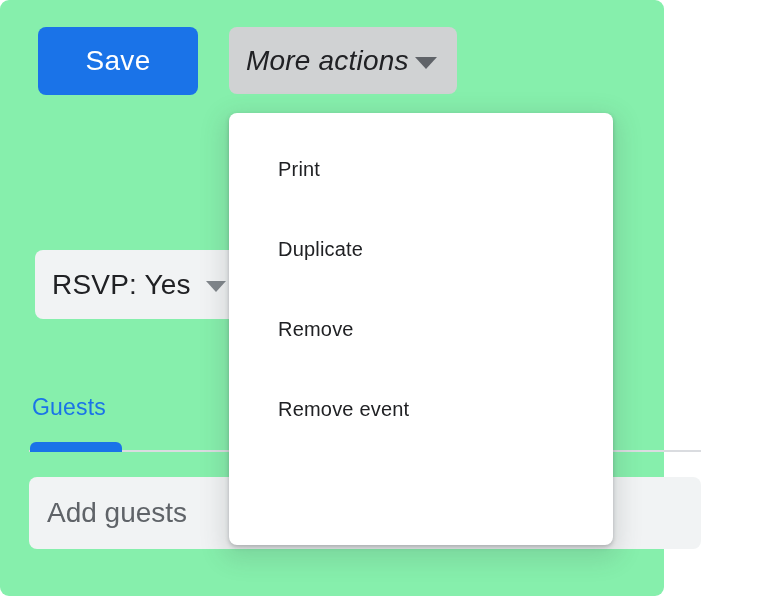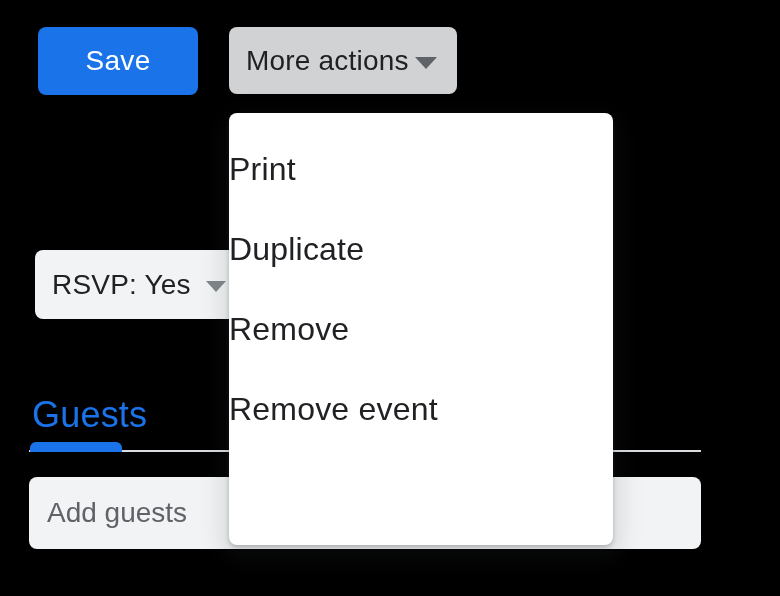--- a/index.html
+++ b/index.html
@@ -4,42 +4,42 @@
 <style>
   * { margin: 0; padding: 0; box-sizing: border-box; }
   html, body { background: #ffffff; }
   body {
     font-family: "Liberation Sans", "DejaVu Sans", sans-serif;
     width: 780px; height: 596px;
     position: relative;
     overflow: hidden;
     color: #202124;
   }
-  .canvas { position: absolute; inset: 0; width: 780px; height: 596px; background: #000000; }
+  .canvas { position: absolute; inset: 0; width: 664px; height: 596px; background: #86efac; border-radius: 9px; }
 
   
   .save-btn {
     position: absolute; left: 38px; top: 27px;
     width: 160px; height: 68px;
     background: #1a73e8; border: none; border-radius: 8px;
     color: #ffffff; font-size: 28px; font-weight: 500;
     font-family: inherit;
     display: flex; align-items: center; justify-content: center;
     cursor: pointer; letter-spacing: 0.3px;
   }
 
   
   .more-actions-btn {
     position: absolute; left: 229px; top: 27px;
     width: 228px; height: 67px;
     background: #d0d2d3; border: none; border-radius: 8px;
     display: flex; align-items: center; justify-content: space-between;
     padding: 0 20px 0 17px;
     font-size: 28px; color: #202124; font-family: inherit;
-    cursor: pointer; letter-spacing: 0.2px;
+    cursor: pointer; letter-spacing: 0.2px; font-style: italic;
   }
   .caret-down {
     width: 0; height: 0; display: inline-block;
     border-left: 11px solid transparent;
     border-right: 11px solid transparent;
     border-top: 12px solid #5f6368;
     margin-top: 4px;
   }
   .caret-down.small {
     border-left-width: 10px; border-right-width: 10px;
@@ -59,21 +59,21 @@
   }
 
   
   .tab-bar-line {
     position: absolute; left: 29px; top: 450px;
     width: 672px; height: 2px; background: #dadce0;
     z-index: 1;
   }
   .guests-tab {
     position: absolute; left: 32px; top: 394px;
-    font-size: 36px; font-weight: 500; color: #1a73e8;
+    font-size: 23px; font-weight: 500; color: #1a73e8;
     letter-spacing: 0.2px; cursor: pointer; z-index: 1;
   }
   .tab-indicator {
     position: absolute; left: 30px; top: 442px;
     width: 92px; height: 10px; background: #1a73e8;
     border-radius: 6px 6px 0 0; z-index: 2;
   }
 
   
   .guests-input-wrap {
@@ -95,21 +95,22 @@
   .dropdown-menu {
     position: absolute; left: 229px; top: 113px;
     width: 384px; height: 432px;
     background: #ffffff; border-radius: 8px;
     padding: 16px 0;
     box-shadow: 0 2px 4px rgba(60,64,67,0.30), 0 8px 24px 6px rgba(60,64,67,0.15);
     z-index: 10;
   }
   .menu-item {
     height: 80px; line-height: 80px;
-    font-size: 32px; color: #202124;
+    padding-left: 49px;
+    font-size: 20px; color: #202124;
     letter-spacing: 0.2px;
     cursor: pointer; white-space: nowrap;
   }
 </style>
 </head>
 <body>
 
 <div class="canvas">
 
   <button class="save-btn">Save</button>

